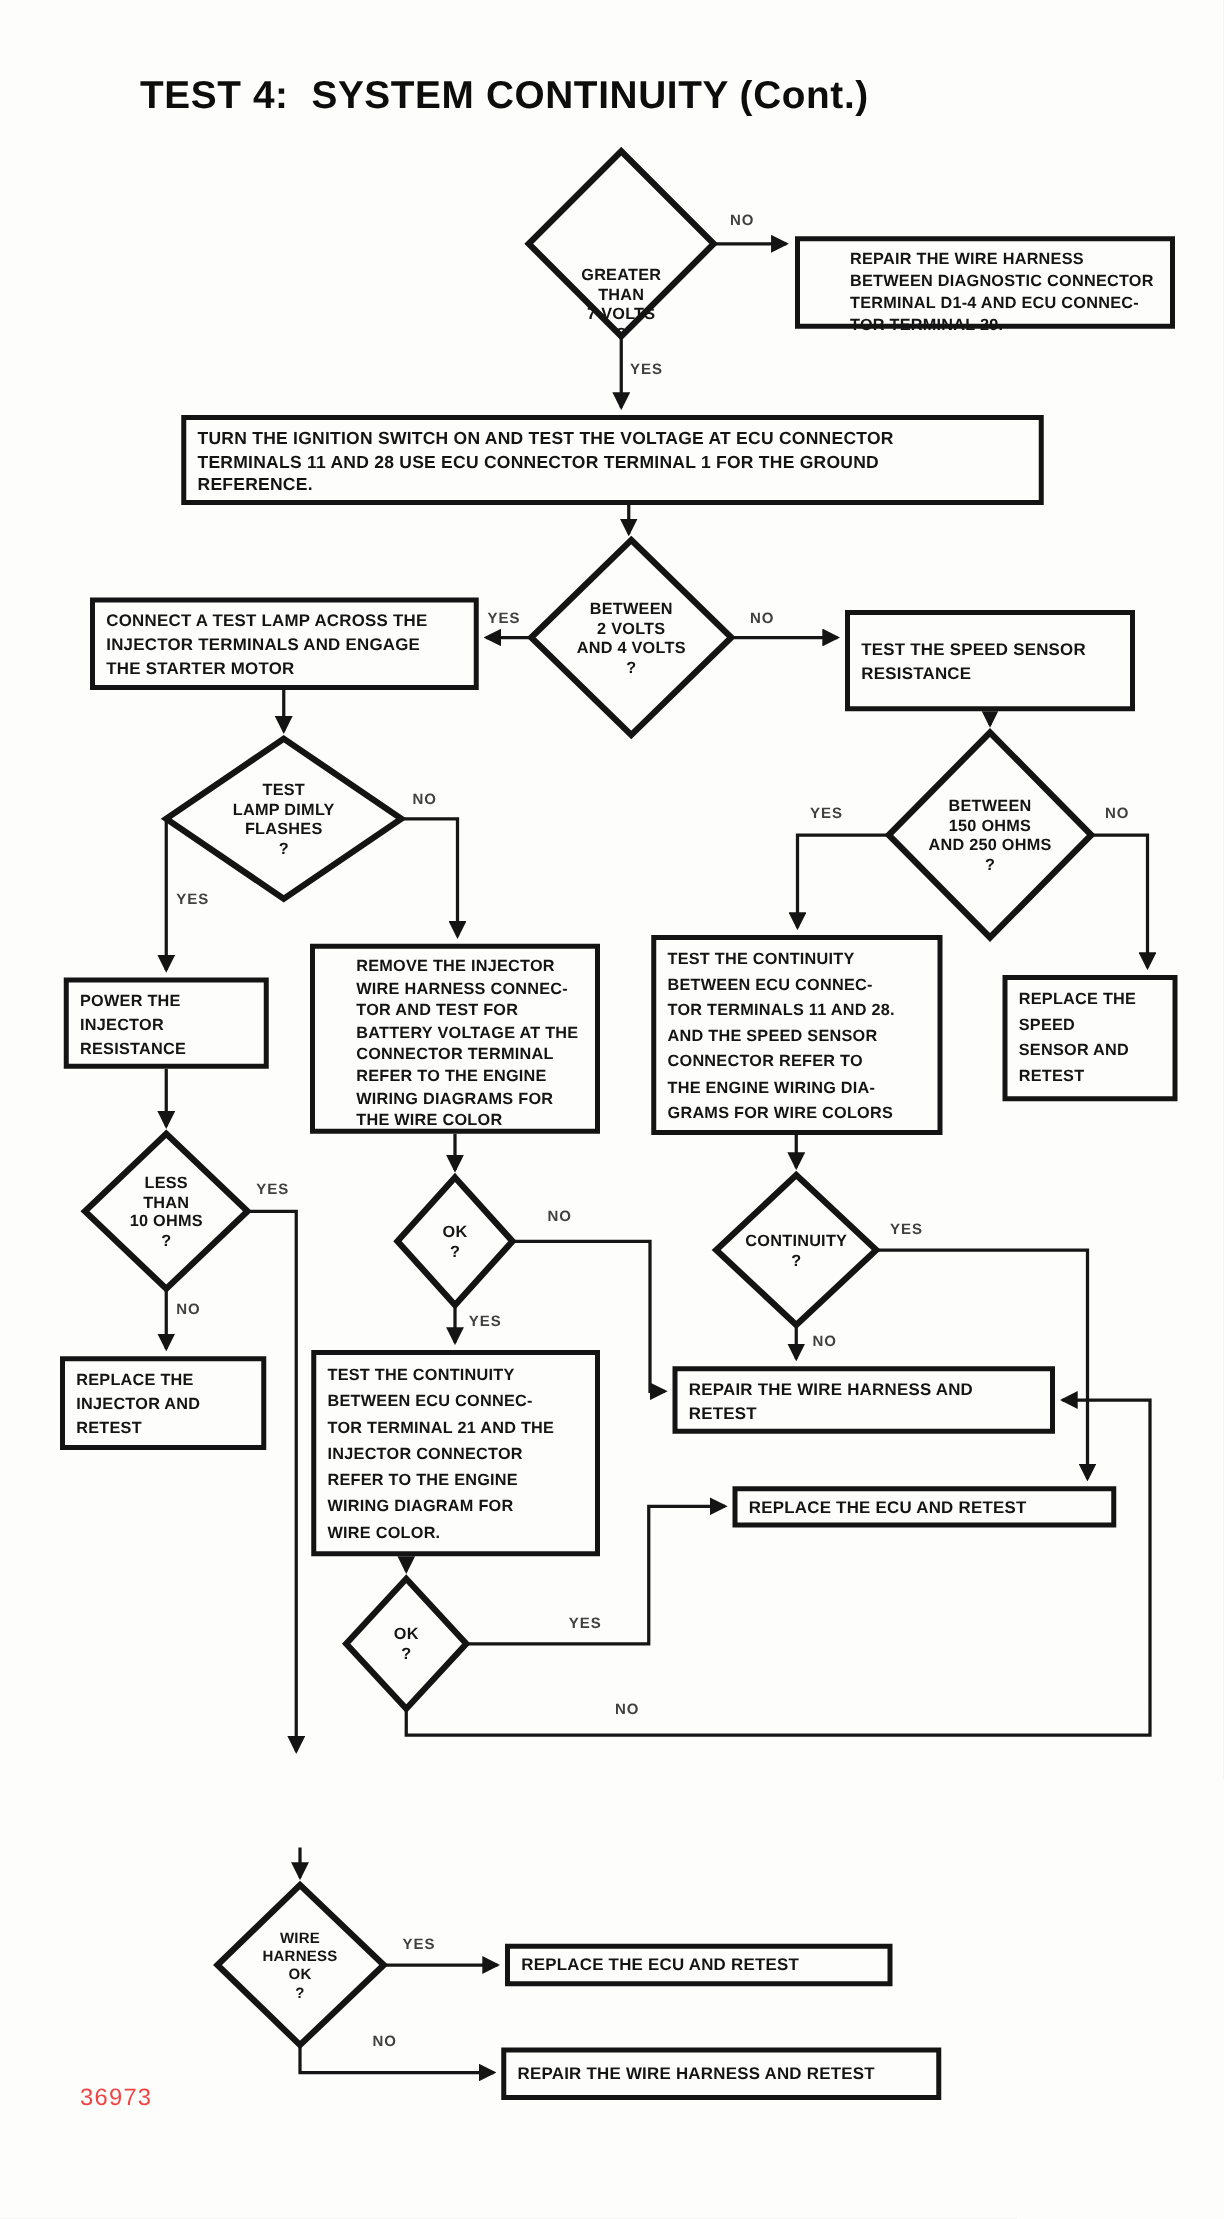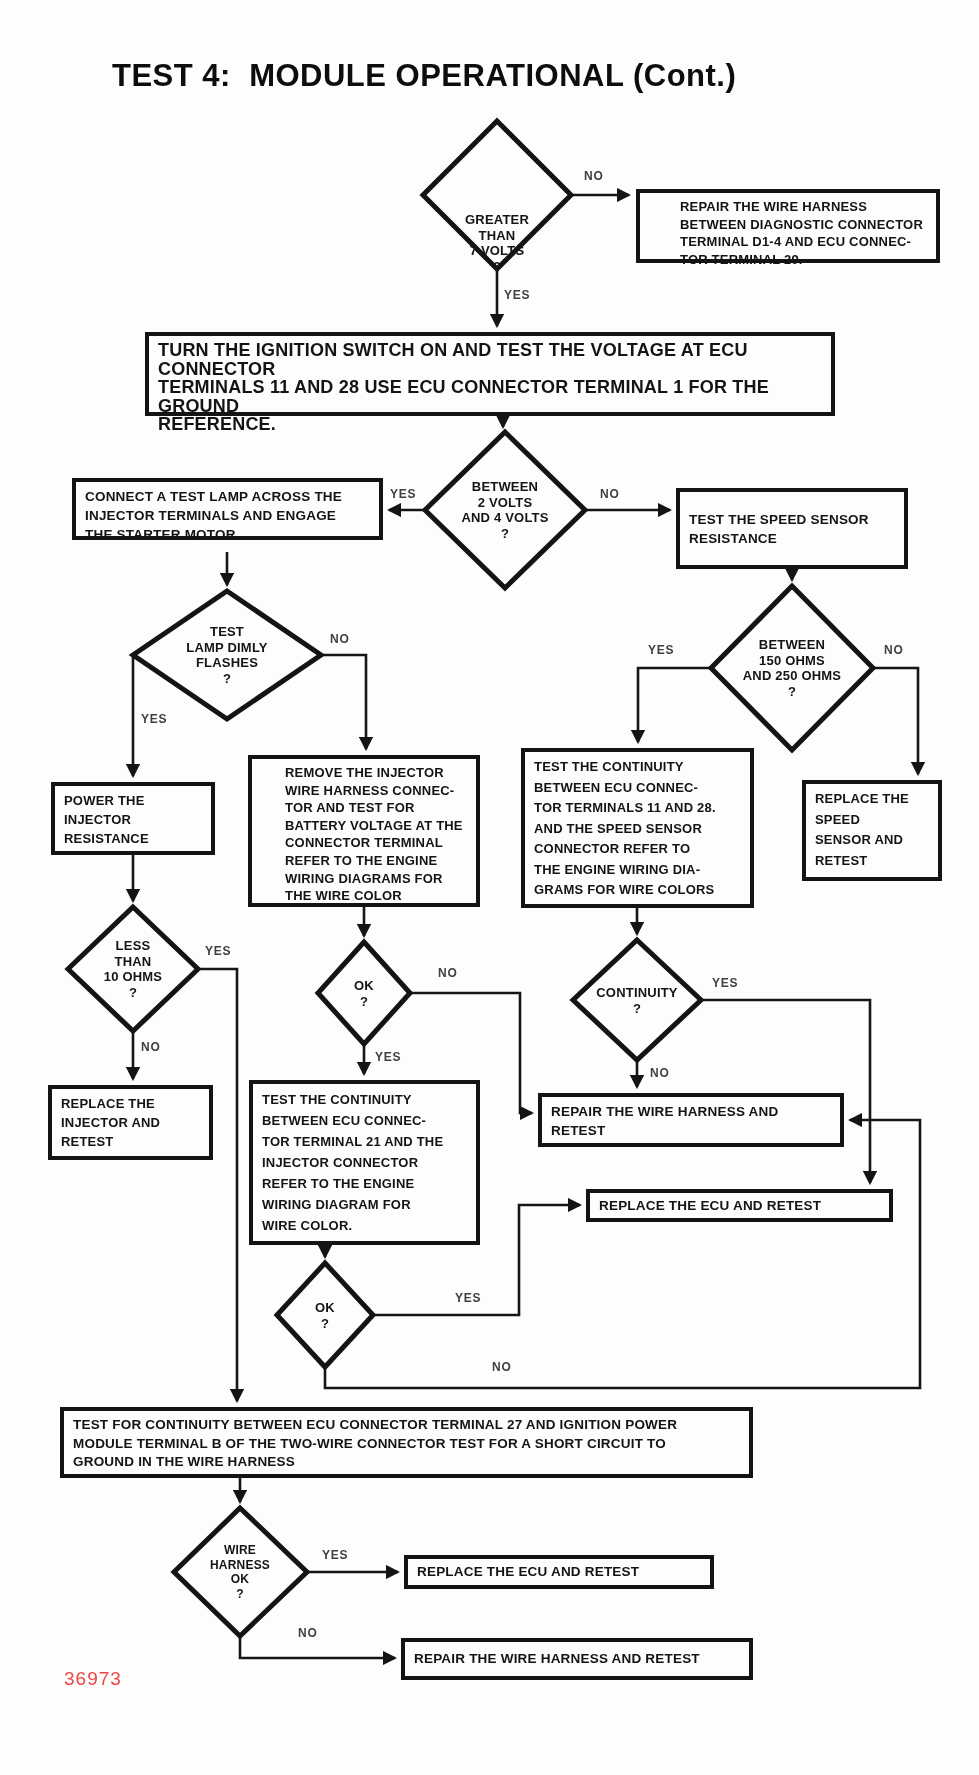--- a/index.html
+++ b/index.html
@@ -36,21 +36,21 @@
   .figure-number{
     position:absolute;left:64px;top:1668px;
     font-size:19px;font-weight:400;letter-spacing:1px;color:#ef4444;
   }
 </style>
 </head>
 <body>
 
 <div class="page">
 
-  <div class="page-title">TEST 4:  MODULE OPERATIONAL (Cont.)</div>
+  <div class="page-title">TEST 4:  SYSTEM CONTINUITY (Cont.)</div>
 
   <svg class="connectors" width="979" height="1775" viewBox="0 0 979 1775">
     <defs>
       <marker id="arr" viewBox="0 0 10 10" refX="8.5" refY="5" markerWidth="5.5" markerHeight="5.5" orient="auto-start-reverse">
         <path d="M0,0 L10,5 L0,10 z" fill="#141414"></path>
       </marker>
     </defs>
 
     <polyline class="edge" points="571,195 629,195" marker-end="url(#arr)"></polyline>
     <polyline class="edge" points="497,269 497,326" marker-end="url(#arr)"></polyline>
@@ -87,24 +87,24 @@
     <polygon class="diamond" points="364,942 410,993 364,1044 318,993"></polygon>
     <polygon class="diamond" points="133,907 198,969 133,1031 68,969"></polygon>
     <polygon class="diamond" points="325,1263 373,1315 325,1367 277,1315"></polygon>
     <polygon class="diamond" points="240,1508 307,1572 240,1636 174,1572"></polygon>
   </svg>
 
   <div class="node-box" style="left:636px;top:189px;width:304px;height:74px;padding-left:40px;">REPAIR THE WIRE HARNESS
 BETWEEN DIAGNOSTIC CONNECTOR
 TERMINAL D1-4 AND ECU CONNEC-
 TOR TERMINAL 29.</div>
-  <div class="node-box" style="left:145px;top:332px;width:690px;height:84px;font-size:18px;line-height:18.5px;">TURN THE IGNITION SWITCH ON AND TEST THE VOLTAGE AT ECU CONNECTOR
+  <div class="node-box" style="left:145px;top:332px;width:690px;height:72px;font-size:14px;line-height:18.5px;">TURN THE IGNITION SWITCH ON AND TEST THE VOLTAGE AT ECU CONNECTOR
 TERMINALS 11 AND 28  USE ECU CONNECTOR TERMINAL 1 FOR THE GROUND
 REFERENCE.</div>
-  <div class="node-box" style="left:72px;top:478px;width:311px;height:62px;font-size:13.5px;line-height:19px;">CONNECT A TEST LAMP ACROSS THE
+  <div class="node-box" style="left:72px;top:478px;width:311px;height:74px;font-size:13.5px;line-height:19px;">CONNECT A TEST LAMP ACROSS THE
 INJECTOR TERMINALS AND ENGAGE
 THE STARTER MOTOR</div>
   <div class="node-box v-center" style="left:676px;top:488px;width:232px;height:81px;font-size:13.5px;line-height:19px;">TEST THE SPEED SENSOR
 RESISTANCE</div>
   <div class="node-box" style="left:51px;top:782px;width:164px;height:73px;line-height:19px;">POWER THE
 INJECTOR
 RESISTANCE</div>
   <div class="node-box" style="left:248px;top:755px;width:232px;height:152px;padding-left:33px;">REMOVE THE INJECTOR
 WIRE HARNESS CONNEC-
 TOR AND TEST FOR
@@ -130,23 +130,20 @@
   <div class="node-box" style="left:249px;top:1080px;width:231px;height:165px;line-height:21px;">TEST THE CONTINUITY
 BETWEEN ECU CONNEC-
 TOR TERMINAL 21 AND THE
 INJECTOR CONNECTOR
 REFER TO THE ENGINE
 WIRING DIAGRAM FOR
 WIRE COLOR.</div>
   <div class="node-box" style="left:538px;top:1093px;width:306px;height:54px;font-size:13.5px;line-height:19px;">REPAIR THE WIRE HARNESS AND
 RETEST</div>
   <div class="node-box v-center" style="left:586px;top:1189px;width:307px;height:33px;font-size:13.5px;">REPLACE THE ECU AND RETEST</div>
-  <div class="node-box" style="left:60px;top:1407px;width:693px;height:71px;font-size:13.5px;line-height:18.5px;">TEST FOR CONTINUITY BETWEEN ECU CONNECTOR TERMINAL 27 AND IGNITION POWER
-MODULE TERMINAL B OF THE TWO-WIRE CONNECTOR  TEST FOR A SHORT CIRCUIT TO
-GROUND IN THE WIRE HARNESS</div>
   <div class="node-box v-center" style="left:404px;top:1555px;width:310px;height:34px;font-size:13.5px;">REPLACE THE ECU AND RETEST</div>
   <div class="node-box v-center" style="left:401px;top:1638px;width:352px;height:42px;font-size:13.5px;">REPAIR THE WIRE HARNESS AND RETEST</div>
 
   <div class="diamond-label" style="left:497px;top:195px;margin-top:48px;">GREATER
 THAN
 7 VOLTS
 ?</div>
   <div class="diamond-label" style="left:505px;top:510px;">BETWEEN
 2 VOLTS
 AND 4 VOLTS

